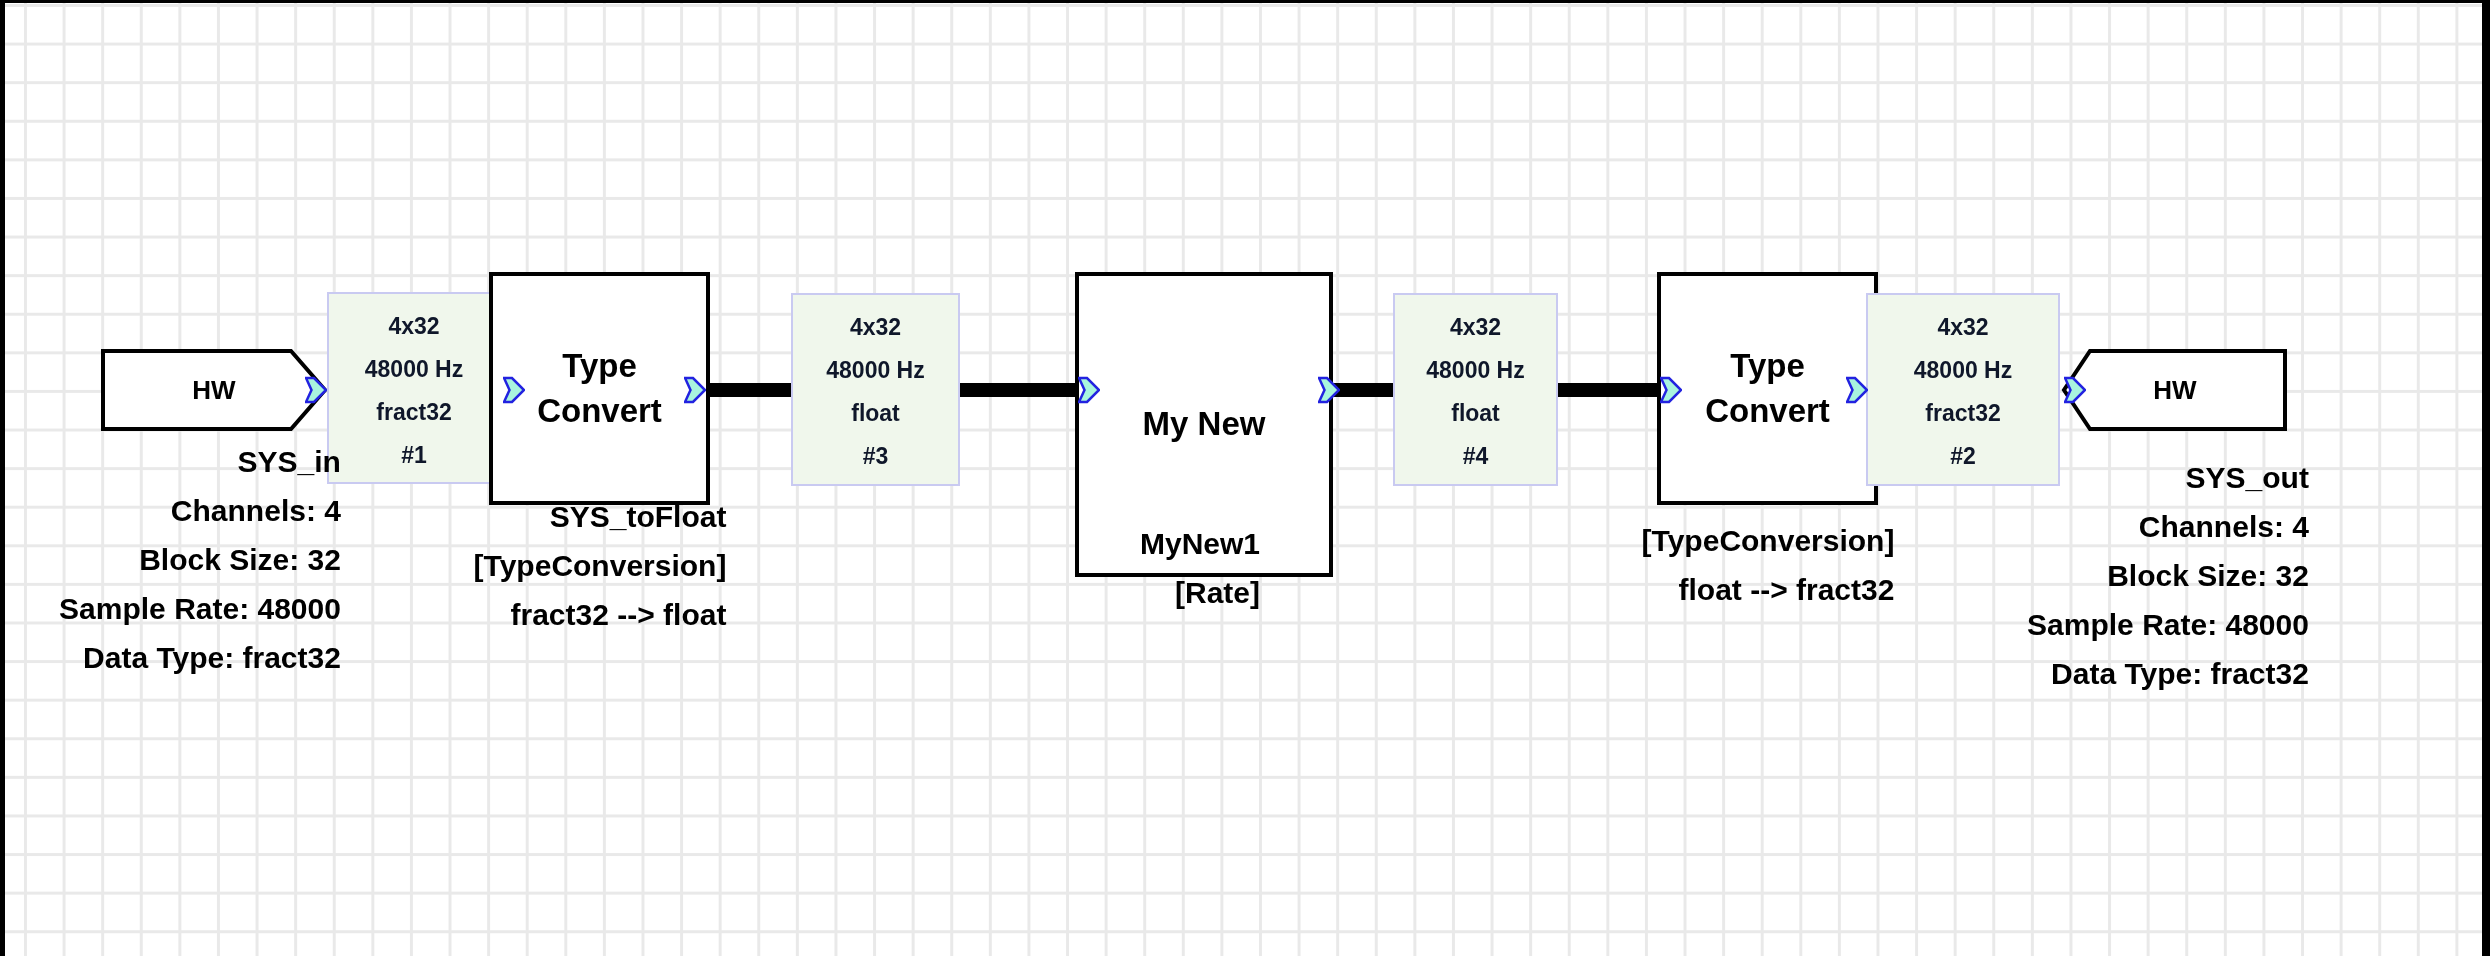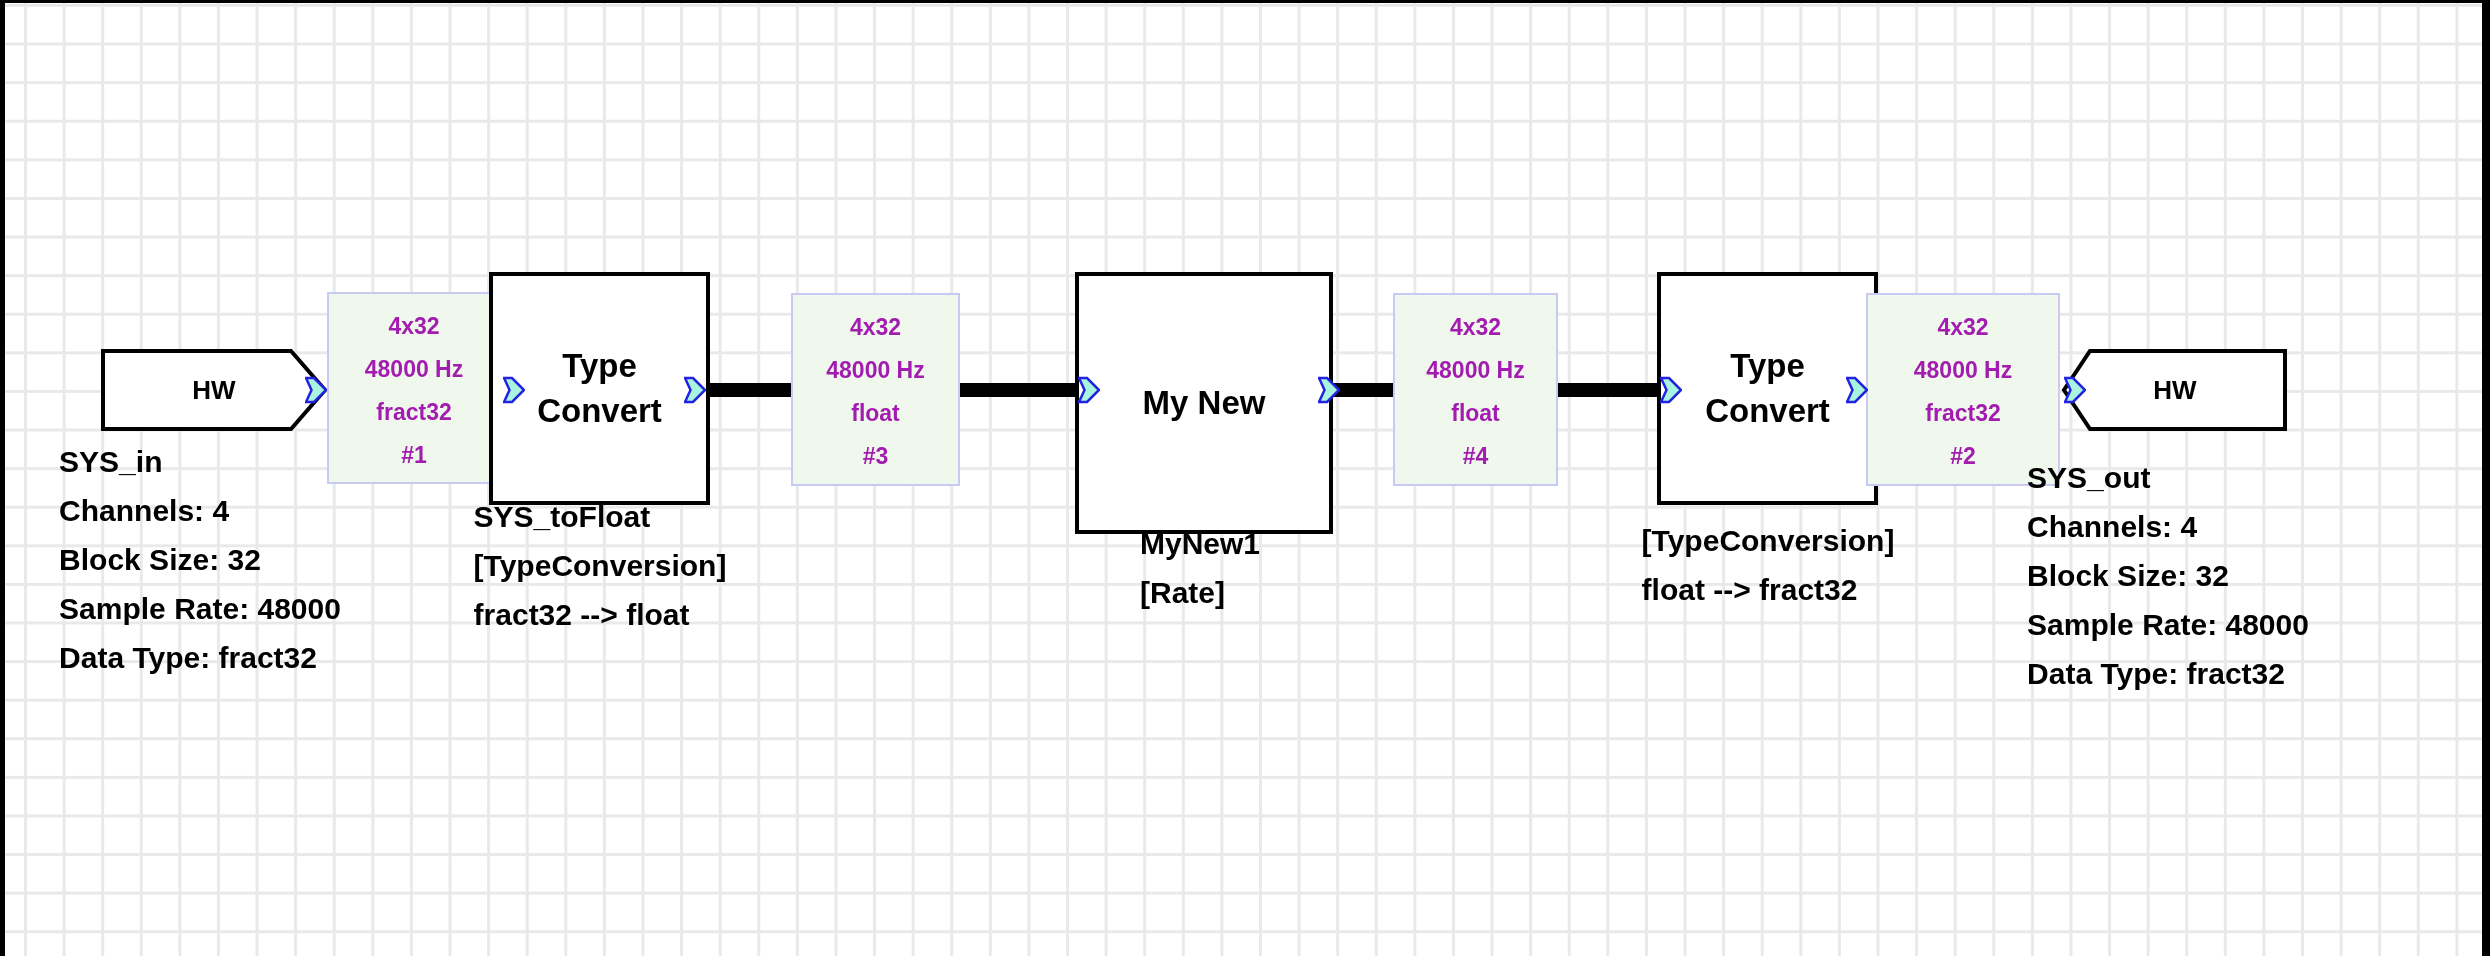--- a/index.html
+++ b/index.html
@@ -25,25 +25,25 @@
 
   .hw-group{position:absolute;z-index:3;}
   .hw-group svg{display:block;}
   .hw-title{position:absolute;left:0;top:0;width:100%;height:100%;
             display:flex;align-items:center;justify-content:center;
             font-size:26px;font-weight:bold;color:#000;}
 
   .wire-box{position:absolute;box-sizing:border-box;background:#f0f7ec;border:2px solid #c9caf1;
             text-align:center;padding-top:11px;z-index:4;}
   .wire-box.under{z-index:1;}
-  .wb-line{font-size:23px;font-weight:bold;color:#a21caf;line-height:43px;white-space:nowrap;}
+  .wb-line{font-size:23px;font-weight:bold;color:#0f172a;line-height:43px;white-space:nowrap;}
 
   .port{position:absolute;z-index:6;}
 
-  .labels{position:absolute;transform:translateX(-50%);text-align:left;z-index:5;}
+  .labels{position:absolute;transform:translateX(-50%);text-align:right;z-index:5;}
   .label-line{font-size:30px;font-weight:bold;color:#000;line-height:49px;white-space:nowrap;}
 </style>
 </head>
 <body>
 
 <div class="canvas">
 
   <div class="frame-top"></div>
   <div class="frame-left"></div>
   <div class="frame-right"></div>
@@ -64,21 +64,21 @@
     <svg width="226" height="82" viewBox="0 0 226 82">
       <polygon points="2,2 190,2 224,41 190,80 2,80" fill="#ffffff" stroke="#000000" stroke-width="4"></polygon>
     </svg>
     <span class="hw-title">HW</span>
   </div>
 
   <div class="block" style="left:489px;top:272px;width:221px;height:233px;">
     <span class="block-title tc-title">Type Convert</span>
   </div>
 
-  <div class="block" style="left:1075px;top:272px;width:258px;height:262px;">
+  <div class="block" style="left:1075px;top:272px;width:258px;height:305px;">
     <span class="block-title">My New</span>
   </div>
 
   <div class="block" style="left:1657px;top:272px;width:221px;height:233px;">
     <span class="block-title tc-title">Type Convert</span>
   </div>
 
   <div class="hw-group" style="left:2061px;top:349px;width:228px;height:82px;">
     <svg width="228" height="82" viewBox="0 0 228 82">
       <polygon points="29,2 224,2 224,80 29,80 3,41" fill="#ffffff" stroke="#000000" stroke-width="4"></polygon>

